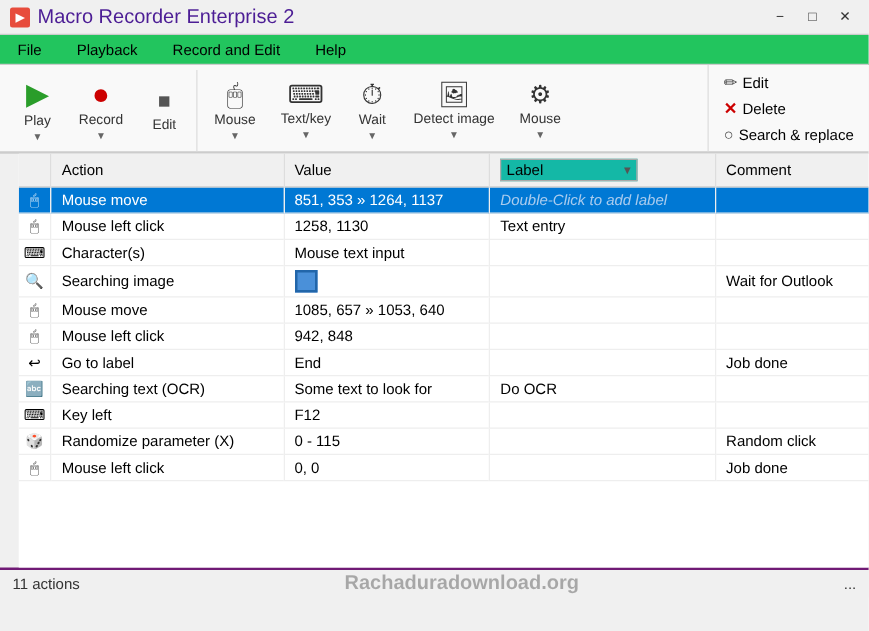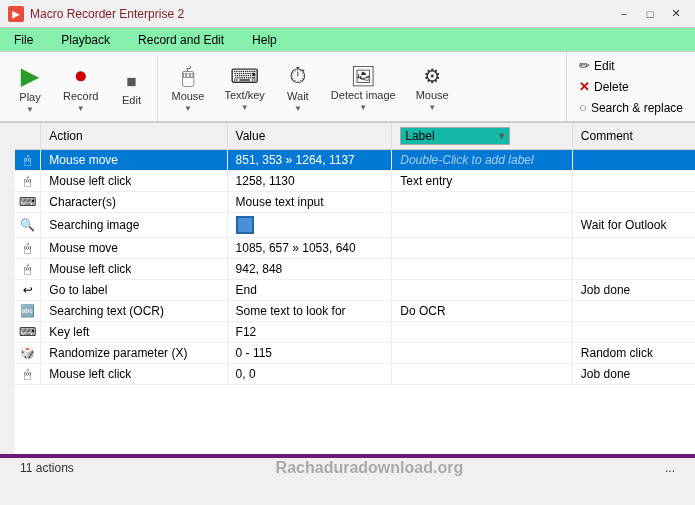--- a/index.html
+++ b/index.html
@@ -27,42 +27,42 @@
       border-radius: 2px;
       display: flex;
       align-items: center;
       justify-content: center;
       color: white;
       font-size: 9px;
       font-weight: bold;
     }
     .title-bar-text {
       flex: 1;
-      font-size: 12px;
-      color: #7f1d1d;
+      font-size: 16px;
+      color: #4c1d95;
     }
     .title-bar-controls {
       display: flex;
       gap: 4px;
     }
     .title-btn {
       width: 22px;
       height: 18px;
       border: none;
       background: transparent;
       cursor: pointer;
       display: flex;
       align-items: center;
       justify-content: center;
       font-size: 11px;
       color: #333;
     }
 
     .menu-bar {
-      background: #86efac;
+      background: #22c55e;
       height: 24px;
       display: flex;
       align-items: center;
       border-bottom: 1px solid #ccc;
     }
     .menu-item {
       padding: 2px 14px;
       cursor: pointer;
       height: 100%;
       display: flex;
@@ -185,24 +185,24 @@
     }
     .label-placeholder {
       color: #aaa;
       font-style: italic;
     }
     .selected .label-placeholder { color: #cce; }
 
     .status-bar {
       height: 24px;
       background: #f0f0f0;
-      border-top: 4px solid #701a75;
-      display: flex;
-      align-items: center;
-      padding: 0 20px;
+      border-top: 2px solid #701a75;
+      display: flex;
+      align-items: center;
+      padding: 0 10px;
       font-size: 12px;
       color: #333;
       justify-content: space-between;
       text-align: right;
     }
 
     .label-col {
       min-width: 120px;
     }
     .comment-col {

